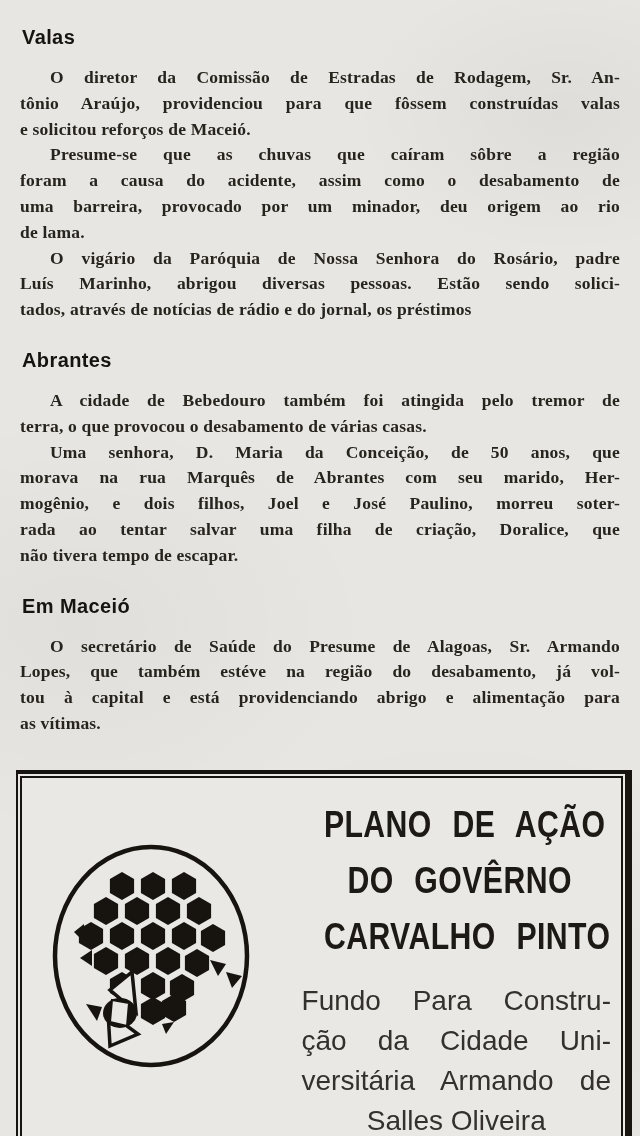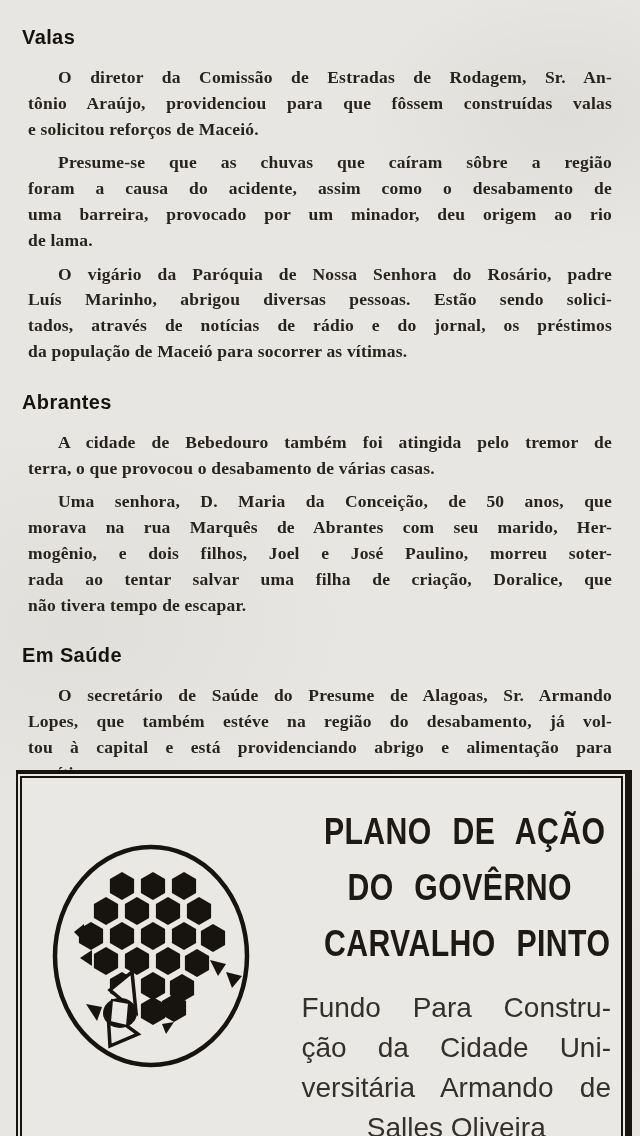--- a/index.html
+++ b/index.html
@@ -29,21 +29,21 @@
   .section-heading {
     font-family: "Liberation Sans", sans-serif;
     font-weight: bold;
     font-size: 20px;
     line-height: 23px;
     letter-spacing: 0.4px;
     color: #17140f;
     margin: 26px 0 16px 2px;
   }
   .section:first-child .section-heading { margin-top: 0; }
-  .paragraph { margin: 8px; }
+  .paragraph { margin: 0; }
   .line {
     font-size: 17.5px;
     font-weight: 700;
     line-height: 25.8px;
     letter-spacing: 0.2px;
     text-align: justify;
     text-align-last: justify;
     filter: blur(0.2px);
   }
   .paragraph .line:first-child { text-indent: 30px; }
@@ -80,21 +80,21 @@
     left: 28px;
     top: 64px;
     width: 202px;
     height: 228px;
   }
   .ad-text {
     width: 54%;
     font-family: "Liberation Sans", sans-serif;
     color: #1d1a16;
   }
-  .ad-headline { margin-top: 26px; text-align: center; }
+  .ad-headline { margin-top: 19px; text-align: center; }
   .hl-line {
     font-weight: bold;
     font-size: 36px;
     line-height: 56px;
     letter-spacing: 0.5px;
     word-spacing: 14px;
     white-space: nowrap;
     transform: scaleX(0.84);
     transform-origin: center;
     filter: blur(0.2px);
@@ -133,21 +133,20 @@
         <div class="line">Presume-se que as chuvas que caíram sôbre a região</div>
             <div class="line">foram a causa do acidente, assim como o desabamento de</div>
             <div class="line">uma barreira, provocado por um minador, deu origem ao rio</div>
             <div class="line">de lama.</div>
           </div>
           <div class="paragraph">
 
         <div class="line">O vigário da Paróquia de Nossa Senhora do Rosário, padre</div>
             <div class="line">Luís Marinho, abrigou diversas pessoas. Estão sendo solici-</div>
             <div class="line">tados, através de notícias de rádio e do jornal, os préstimos</div>
-            <div class="line">da população de Maceió para socorrer as vítimas.</div>
           </div>
         </div>
     </div>
       <div class="section">
       <div class="section-heading">Abrantes</div>
       <div class="paras">
 
       <div class="paragraph">
 
         <div class="line">A cidade de Bebedouro também foi atingida pelo tremor de</div>
@@ -157,21 +156,21 @@
 
         <div class="line">Uma senhora, D. Maria da Conceição, de 50 anos, que</div>
             <div class="line">morava na rua Marquês de Abrantes com seu marido, Her-</div>
             <div class="line">mogênio, e dois filhos, Joel e José Paulino, morreu soter-</div>
             <div class="line">rada ao tentar salvar uma filha de criação, Doralice, que</div>
             <div class="line">não tivera tempo de escapar.</div>
           </div>
         </div>
     </div>
       <div class="section">
-      <div class="section-heading">Em Saúde</div>
+      <div class="section-heading">Em Maceió</div>
       <div class="paras">
 
       <div class="paragraph">
 
         <div class="line">O secretário de Saúde do Presume de Alagoas, Sr. Armando</div>
             <div class="line">Lopes, que também estéve na região do desabamento, já vol-</div>
             <div class="line">tou à capital e está providenciando abrigo e alimentação para</div>
             <div class="line">as vítimas.</div>
           </div>
         </div>

